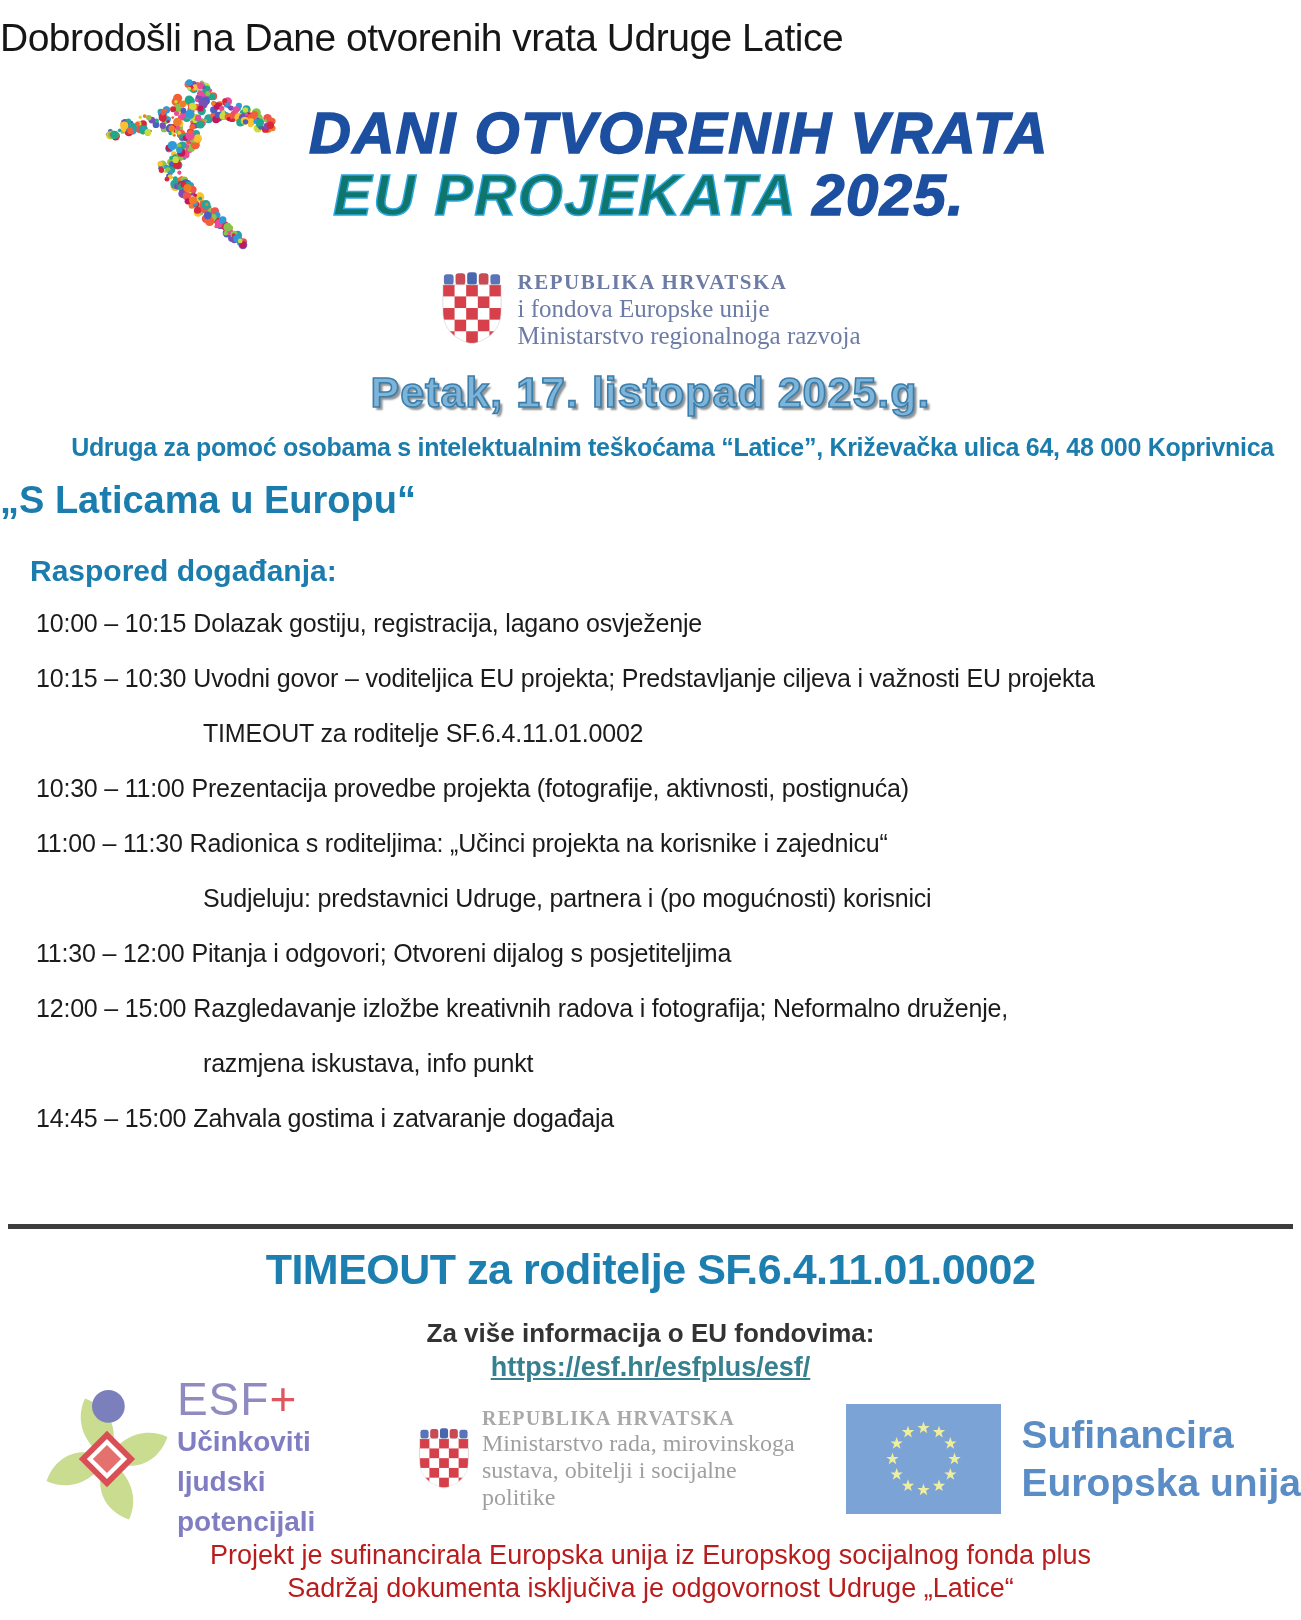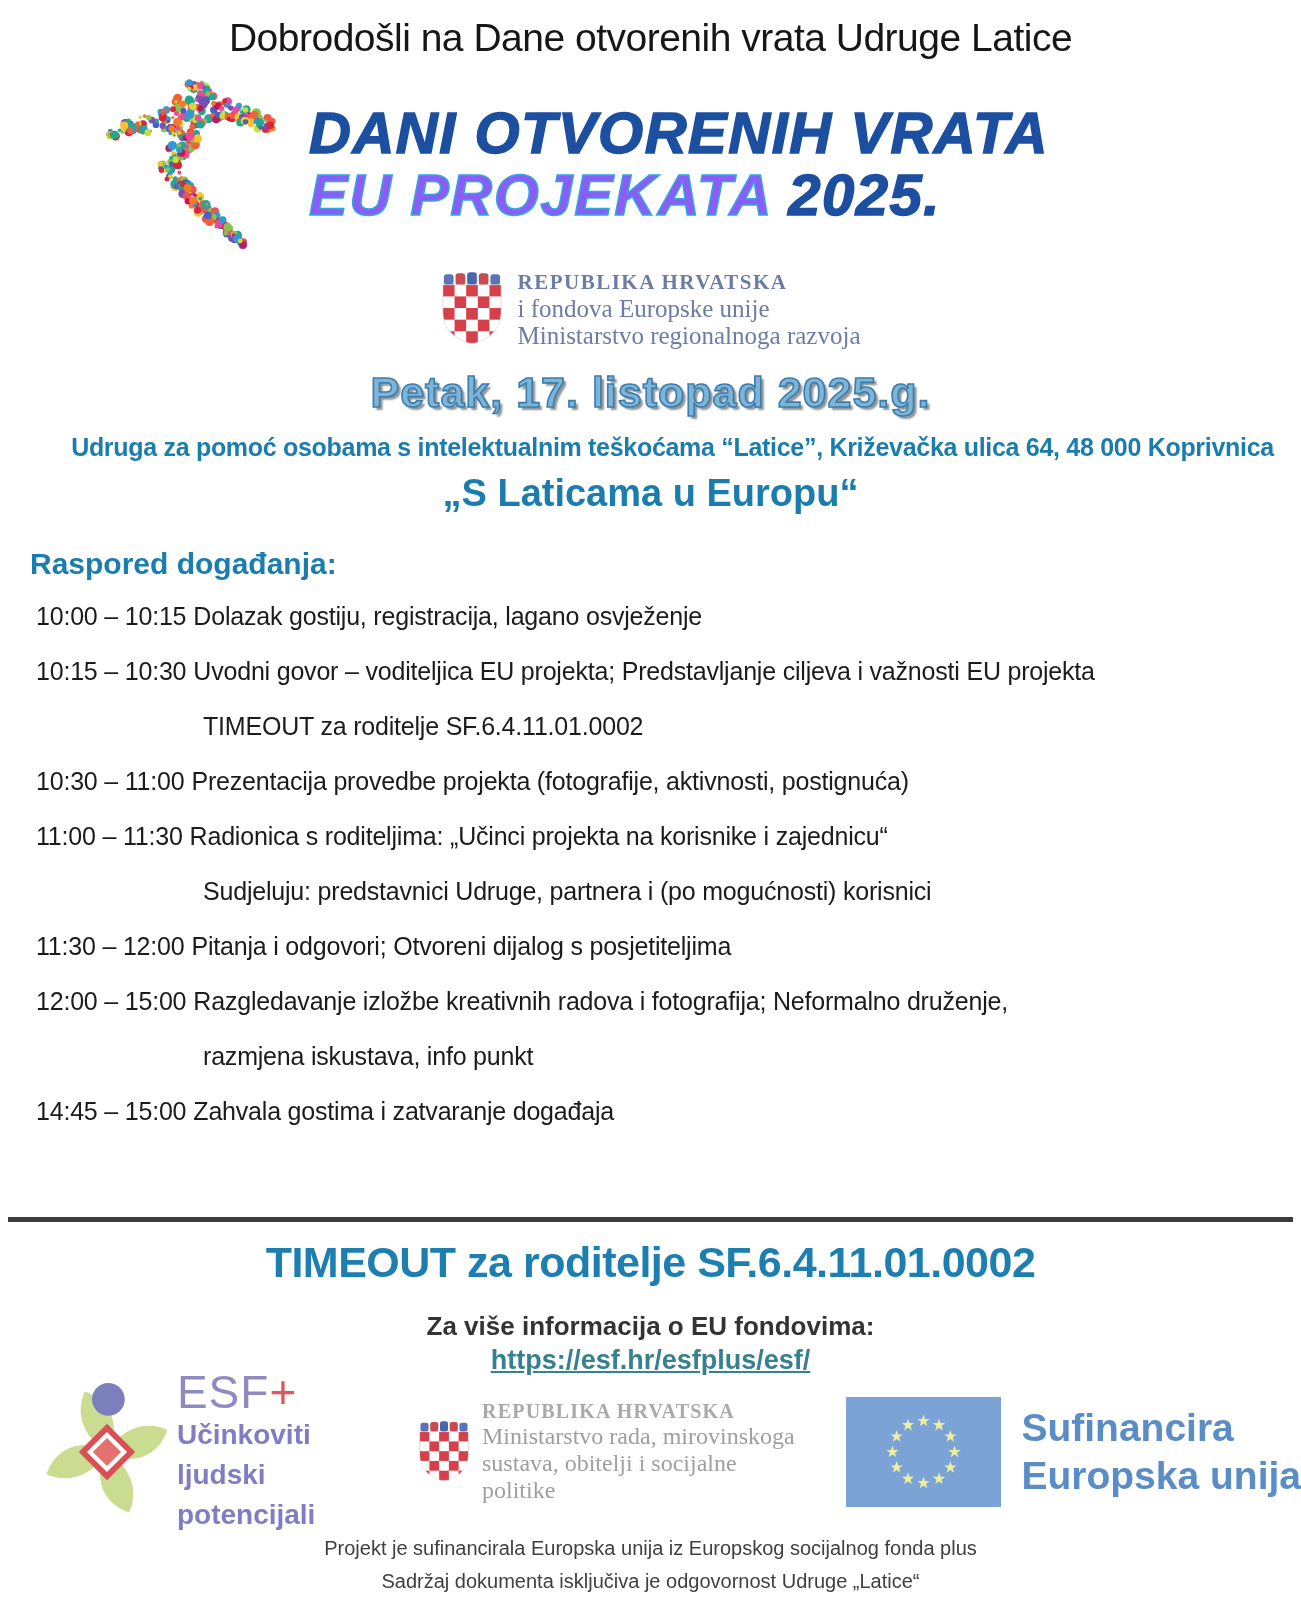--- a/index.html
+++ b/index.html
@@ -8,21 +8,20 @@
     width:1301px;height:1620px;
     margin:0 auto;
     background:#ffffff;
     font-family:"Liberation Sans",sans-serif;
     color:#1c1c1c;
     overflow:hidden;
   }
   
   .welcome{
     margin:16px 0 0 0;
-    text-align:center;
     font-size:39px;
     font-weight:400;
     color:#161616;
     letter-spacing:-0.5px;
   }
   
   .logo-row{
     display:flex;
     align-items:center;
     margin:10px 0 0 92px;
@@ -33,21 +32,21 @@
     margin-left:2px;
     font-style:italic;
     font-weight:bold;
     font-size:58px;
     line-height:62px;
     letter-spacing:1.5px;
     -webkit-text-stroke:1.5px currentColor;
     white-space:nowrap;
   }
   .event-title .dark{color:#1d4fa0;-webkit-text-stroke:1.5px #1d4fa0;}
-  .event-title .light{color:#8b5cf6;-webkit-text-stroke:1.5px #2fa8e1;}
+  .event-title .light{color:#0f766e;margin-left:24px;-webkit-text-stroke:1.5px #2fa8e1;}
   
   .ministry{
     display:flex;justify-content:center;align-items:center;
     gap:15px;margin-top:8px;height:86px;
   }
   .coat{flex:0 0 auto;}
   .ministry-text{font-family:"Liberation Serif",serif;color:#6d7ca6;text-align:left;}
   .ministry-text .country{font-size:21px;font-weight:bold;letter-spacing:1.5px;}
   .ministry-text .mline{font-size:25px;line-height:27px;}
   
@@ -56,21 +55,21 @@
     font-size:43px;font-weight:bold;letter-spacing:1px;
     color:#7db4d8;
     -webkit-text-stroke:1.6px #3b7dab;
     text-shadow:3px 3px 2px #8e9396;
   }
   .address{
     margin-top:16px;text-align:center;white-space:nowrap;
     font-size:25px;font-weight:bold;color:#1a7dad;letter-spacing:-0.3px;padding-left:44px;
   }
   .slogan{
-    margin-top:10px;text-align:center;
+    margin-top:17px;
     font-size:38px;font-weight:bold;color:#1a7dad;
   }
   
   .sched-head{
     margin:32px 0 0 30px;
     font-size:30px;font-weight:bold;color:#1a7dad;
   }
   .sched{margin-top:8px;}
   .sched-row{
     padding-left:36px;
@@ -111,21 +110,21 @@
   .ministry2{display:flex;align-items:center;gap:12px;margin-left:14px;}
   .ministry2 .ministry-text{color:#9f9f9f;}
   .ministry2 .country{font-size:20px;color:#a9a9a9;letter-spacing:1.2px;}
   .ministry2 .mline{font-size:24px;line-height:27px;}
   .eu-block{display:flex;align-items:center;margin-left:36px;}
   .eu-flag{flex:0 0 auto;}
   .eu-text{margin-left:20px;font-size:39px;font-weight:bold;color:#5a8cc6;line-height:48px;white-space:nowrap;}
   
   .disclaimer{
     margin-top:4px;text-align:center;
-    font-size:20px;line-height:33px;color:#404040;
+    font-size:27px;line-height:33px;color:#b91c1c;
   }
 </style>
 </head>
 <body>
 
 <div class="page">
 
   <h1 class="welcome">Dobrodošli na Dane otvorenih vrata Udruge Latice</h1>
 
   <div class="logo-row">

